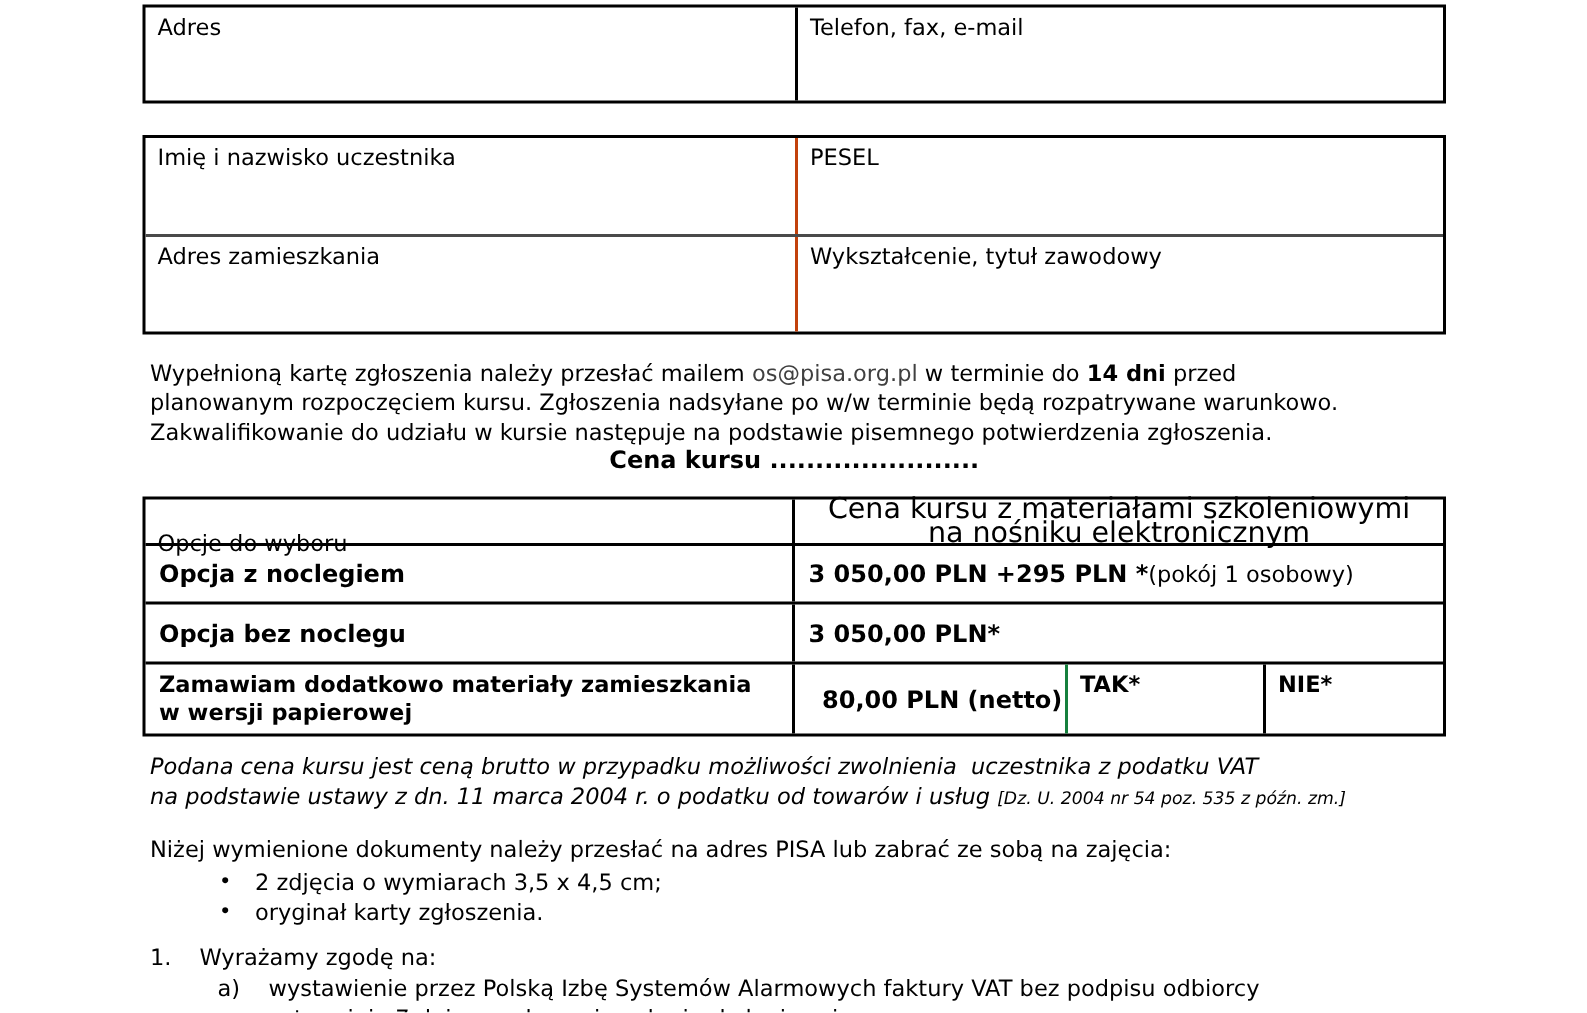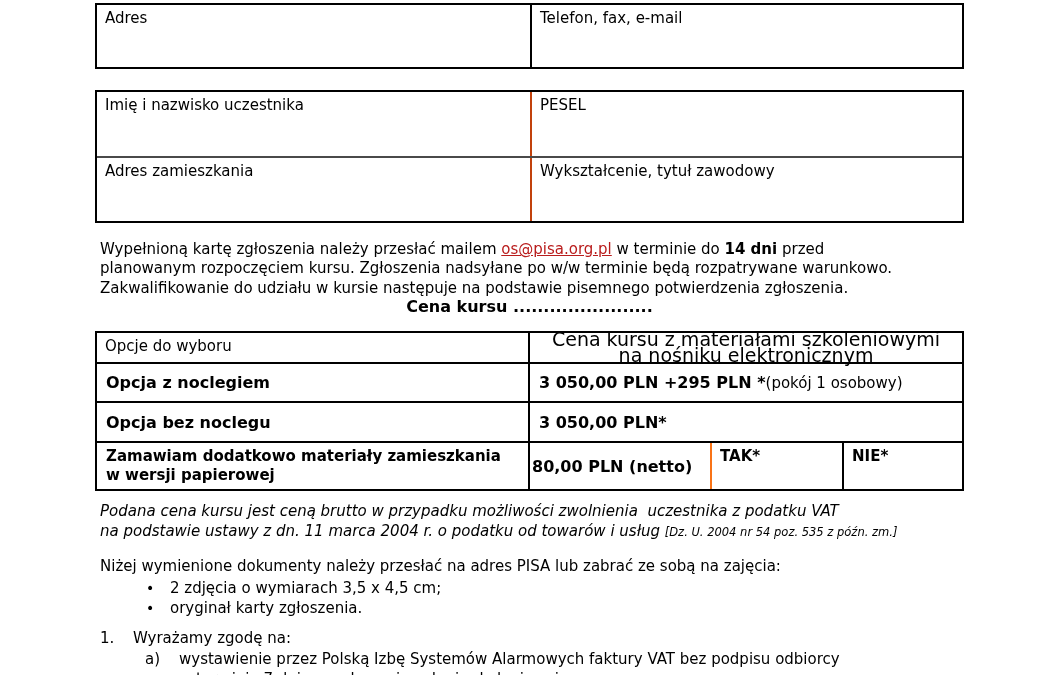--- a/index.html
+++ b/index.html
@@ -24,41 +24,41 @@
 
   .t2 { left:95px; top:90px; width:869px; height:133px; display:flex; flex-direction:column; }
   .t2 .r1 { height:66px; border-bottom:2px solid #4a4a4a; }
   .t2 .r2 { flex:1; }
   .t2 .cl { width:435px; border-right:2px solid #c2410c; }
   .t2 .cr { flex:1; }
 
   
   .intro { left:100px; top:240px; width:880px; line-height:19.3px; }
   .intro .ln { white-space:nowrap; }
-  .lnk { color:#b91c1c; text-decoration:underline; cursor:pointer; }
+  .lnk { color:#404040; cursor:pointer; }
   .b { font-weight:bold; }
 
   .price-heading { left:95px; top:297px; width:869px; text-align:center;
                    font-weight:bold; font-size:16px; }
 
   
   .t3 { left:95px; top:331px; width:869px; height:160px; display:flex; flex-direction:column; }
   .t3 .hrow { height:31px; display:flex; border-bottom:2px solid #000; }
-  .t3 .hl { width:433px; border-right:2px solid #000; padding:4px 8px; font-size:15px; }
+  .t3 .hl { width:433px; border-right:2px solid #000; padding:20px 8px; font-size:15px; }
   .t3 .hr { flex:1; display:flex; flex-direction:column; justify-content:center;
             align-items:center; font-size:19px; line-height:15.5px; text-align:center; }
   .t3 .prow { display:flex; align-items:stretch; border-bottom:2px solid #000; }
   .t3 .r2 { height:39px; } .t3 .r3 { height:40px; } .t3 .r4 { flex:1; border-bottom:none; }
   .t3 .ol { width:433px; border-right:2px solid #000; display:flex; flex-direction:column;
             justify-content:center; padding:2px 8px 2px 9px; font-weight:bold; font-size:16px; }
   .t3 .pv { flex:1; display:flex; align-items:center; padding-left:9px; font-size:15px; white-space:nowrap; }
   .t3 .pv .big { font-size:16px; font-weight:bold; }
   .t3 .r4 .ol { font-size:15px; line-height:19px; }
-  .t3 .c-price { width:182px; border-right:2px solid #f97316; display:flex; align-items:center;
-                 padding-left:2px; font-weight:bold; font-size:16px; white-space:nowrap; }
+  .t3 .c-price { width:182px; border-right:2px solid #15803d; display:flex; align-items:center;
+                 padding-left:18px; font-weight:bold; font-size:16px; white-space:nowrap; }
   .t3 .c-tak { width:132px; border-right:2px solid #000; padding:4px 8px; font-weight:bold; }
   .t3 .c-nie { flex:1; padding:4px 8px; font-weight:bold; }
 
   
   .vat { left:100px; top:501px; font-weight:normal; font-style:italic; line-height:20px; }
   .vat .ln { white-space:pre; }
   .vat .small { font-size:11.5px; }
 
   
   .docs-intro { left:100px; top:557px; white-space:nowrap; }

